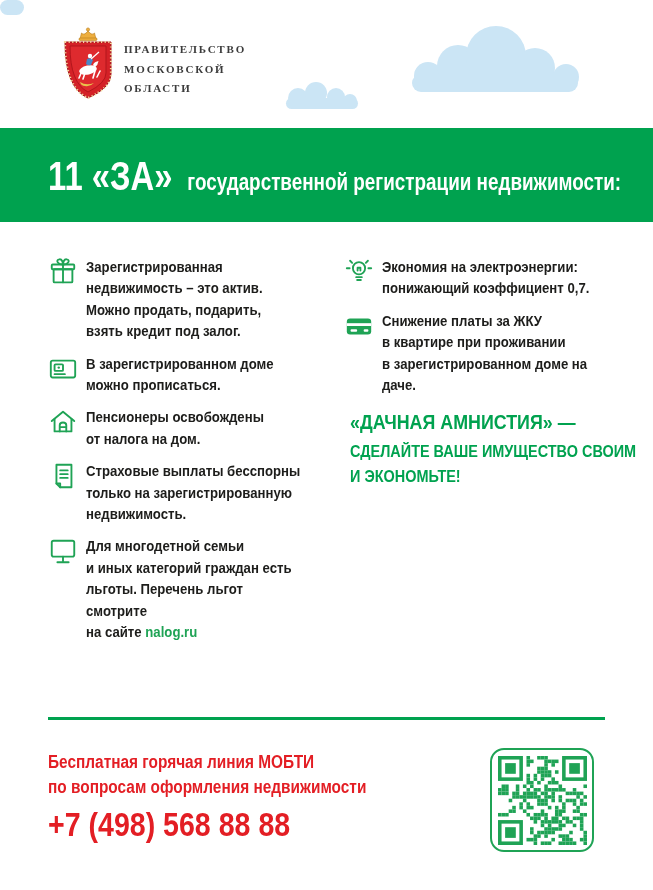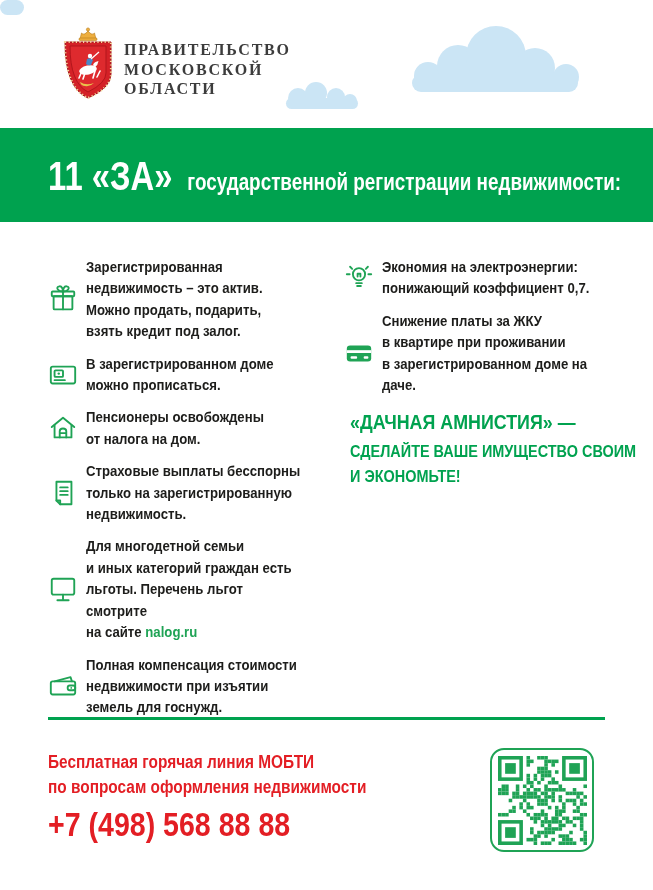--- a/index.html
+++ b/index.html
@@ -5,39 +5,39 @@
   html,body{margin:0;padding:0}
   body{
     width:653px;height:890px;position:relative;overflow:hidden;
     background:#ffffff;font-family:"Liberation Sans",sans-serif;
     --green:#00A24F;--icon-green:#1FA355;--red:#E31E24;--cloud:#CBE5F5;--text:#1D1D1B;
   }
   
   #emblem{position:absolute;left:57px;top:26px}
   #org-name{
     position:absolute;left:124px;top:40px;
-    font-family:"Liberation Serif",serif;font-weight:700;font-size:16px;
+    font-family:"Liberation Serif",serif;font-weight:700;font-size:11px;
     line-height:19.5px;letter-spacing:1.8px;color:#3c3c3c;white-space:pre-line;
   }
   .cloud{position:absolute;color:var(--cloud)}
   #cloud-big{left:398px;top:22px}
   #cloud-small{left:276px;top:82px}
   #cloud-edge{left:641px;top:10px;width:24px;height:15px;border-radius:10px;background:var(--cloud)}
   
   #banner{position:absolute;left:0;top:128px;width:653px;height:94px;background:var(--green)}
   #banner-line{
     position:absolute;left:48px;top:26px;white-space:nowrap;color:#fff;font-weight:700;
     transform:scaleX(0.82);transform-origin:0 0;
   }
   #banner-title-big{font-size:40px;vertical-align:baseline}
   #banner-title-rest{font-size:23px;margin-left:18px;vertical-align:baseline}
   
   #col-left{position:absolute;left:48px;top:256px;width:295px}
   #col-right{position:absolute;left:344px;top:256px;width:305px}
-  .benefit{display:flex;align-items:center;margin-bottom:11px}
+  .benefit{display:flex;align-items:flex-start;margin-bottom:11px}
   .ico{flex:0 0 30px;width:30px;height:30px;margin-right:8px;margin-top:1px;color:var(--icon-green)}
   .ico svg{display:block;width:30px;height:30px}
   .benefit-text{
     font-weight:700;font-size:15.5px;line-height:21.4px;color:var(--text);
     white-space:pre-line;transform:scaleX(0.85);transform-origin:0 0;
   }
   .benefit-text a{color:var(--icon-green);text-decoration:none}
   #amnesty{
     margin-top:14px;margin-left:6px;color:var(--green);font-weight:700;
     transform:scaleX(0.85);transform-origin:0 0;white-space:nowrap;
@@ -185,33 +185,20 @@
         <line x1="16" y1="22" x2="16" y2="27"></line>
           <line x1="10" y1="28" x2="22" y2="28"></line>
       </svg>
     </span>
     <div class="benefit-text"><span>Для многодетной семьи
 и иных категорий граждан есть
 льготы. Перечень льгот смотрите
 на сайте</span> <a href="#">nalog.ru</a></div>
   </div>
 
-  <div class="benefit">
-    <span class="ico">
-      <svg viewBox="0 0 32 32" fill="none" stroke="currentColor" stroke-width="2" stroke-linecap="round" stroke-linejoin="round">
-        <rect x="3" y="11" width="26" height="14" rx="2"></rect>
-          <path d="M7 11 L24 6.5 L25.5 11"></path>
-        <rect x="21" y="15.5" width="8" height="5" rx="2.2"></rect>
-        <circle cx="24.8" cy="18" r="0.9" fill="currentColor" stroke="none"></circle>
-      </svg>
-    </span>
-    <div class="benefit-text">Полная компенсация стоимости
-недвижимости при изъятии
-земель для госнужд.</div>
-  </div>
 
 </div>
 
 <div id="col-right">
 
   <div class="benefit">
     <span class="ico">
       <svg viewBox="0 0 32 32" fill="none" stroke="currentColor" stroke-width="2" stroke-linecap="round" stroke-linejoin="round">
         <circle cx="16" cy="12" r="6.5"></circle>
         <path d="M14.5 14.5 v-3 h3 v3"></path>

